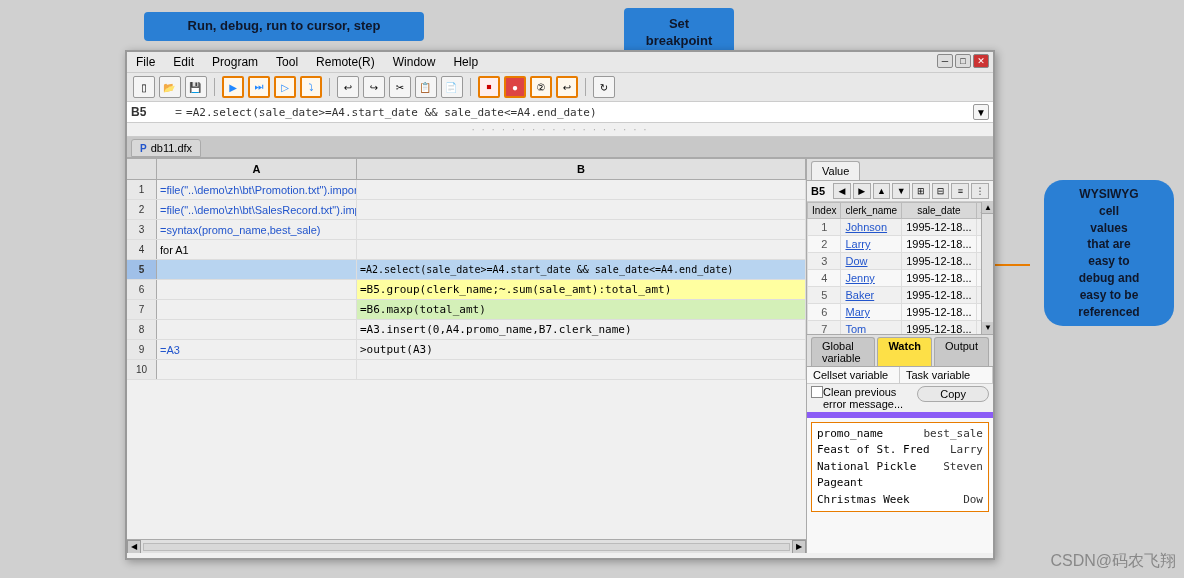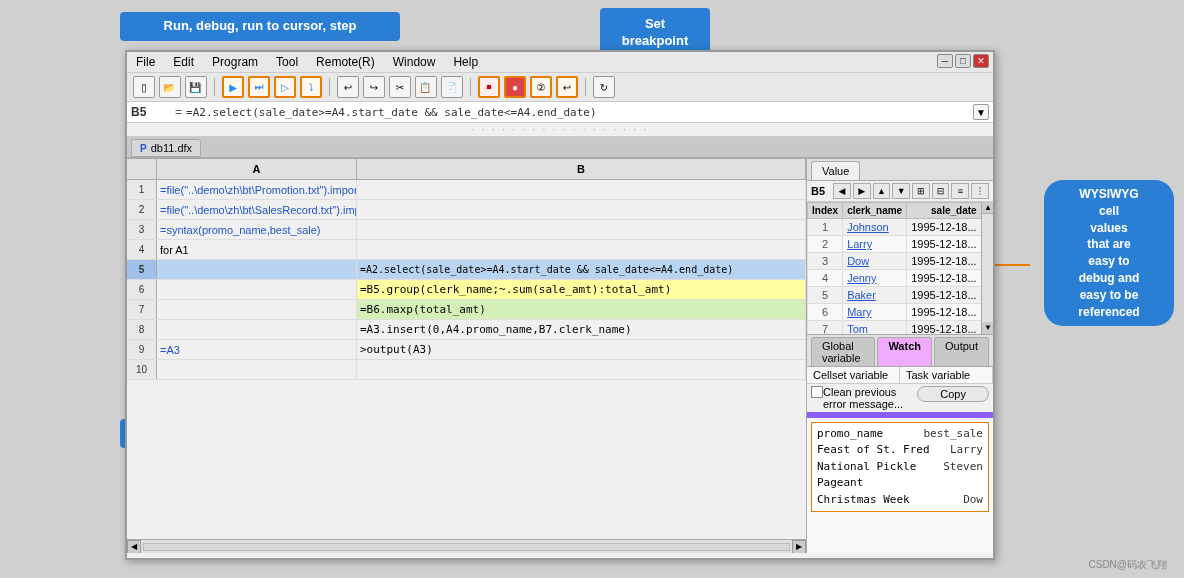--- a/index.html
+++ b/index.html
@@ -9,27 +9,28 @@
       width: 1184px;
       height: 578px;
       overflow: hidden;
       position: relative;
     }
 
     
     .bubble {
       position: absolute;
       background: #2a7fd4;
-      color: #ffffff;
+      color: #0f172a;
       font-size: 13px;
       font-weight: bold;
       padding: 6px 12px;
       border-radius: 4px;
       text-align: center;
       line-height: 1.3;
+      margin-left: 24px;
     }
     .bubble.top-run {
       top: 12px;
       left: 120px;
       width: 280px;
     }
     .bubble.top-breakpoint {
       top: 8px;
       left: 600px;
       width: 110px;
@@ -333,22 +334,22 @@
     
     .data-table {
       width: 100%;
       border-collapse: collapse;
       font-size: 11px;
     }
     .data-table th {
       background: #d8d8d8;
       border: 1px solid #bbb;
       padding: 2px 4px;
-      font-weight: bold;
-      text-align: right;
+      font-weight: normal;
+      text-align: center;
       font-size: 10px;
     }
     .data-table td {
       border: 1px solid #ddd;
       padding: 2px 4px;
       white-space: nowrap;
     }
     .data-table tr:nth-child(even) td { background: #f8f8f8; }
     .data-table .link { color: #2255cc; text-decoration: underline; cursor: pointer; }
     .data-table .num-blue { color: #2255cc; font-weight: bold; text-align: right; }
@@ -366,21 +367,21 @@
     .bottom-tab {
       padding: 2px 10px;
       font-size: 11px;
       background: #c8c8c8;
       border: 1px solid #aaa;
       border-bottom: none;
       cursor: pointer;
       border-radius: 3px 3px 0 0;
     }
     .bottom-tab.active {
-      background: #f0abfc;
+      background: #fde047;
       font-weight: bold;
     }
 
     
     .var-row {
       display: flex;
       border-bottom: 1px solid #ccc;
     }
     .var-cell {
       flex: 1;
@@ -441,22 +442,22 @@
     
     .arrow-indicator {
       position: absolute;
       pointer-events: none;
     }
 
     
     .watermark {
       position: absolute;
       bottom: 6px;
-      right: 17px;
-      font-size: 10px;
+      right: 8px;
+      font-size: 16px;
       color: #888;
     }
 
     .ide-tab-file {
       background: #d8d8d8;
       border: 1px solid #aaa;
       padding: 2px 8px;
       font-size: 11px;
       border-radius: 3px 3px 0 0;
       display: flex;

